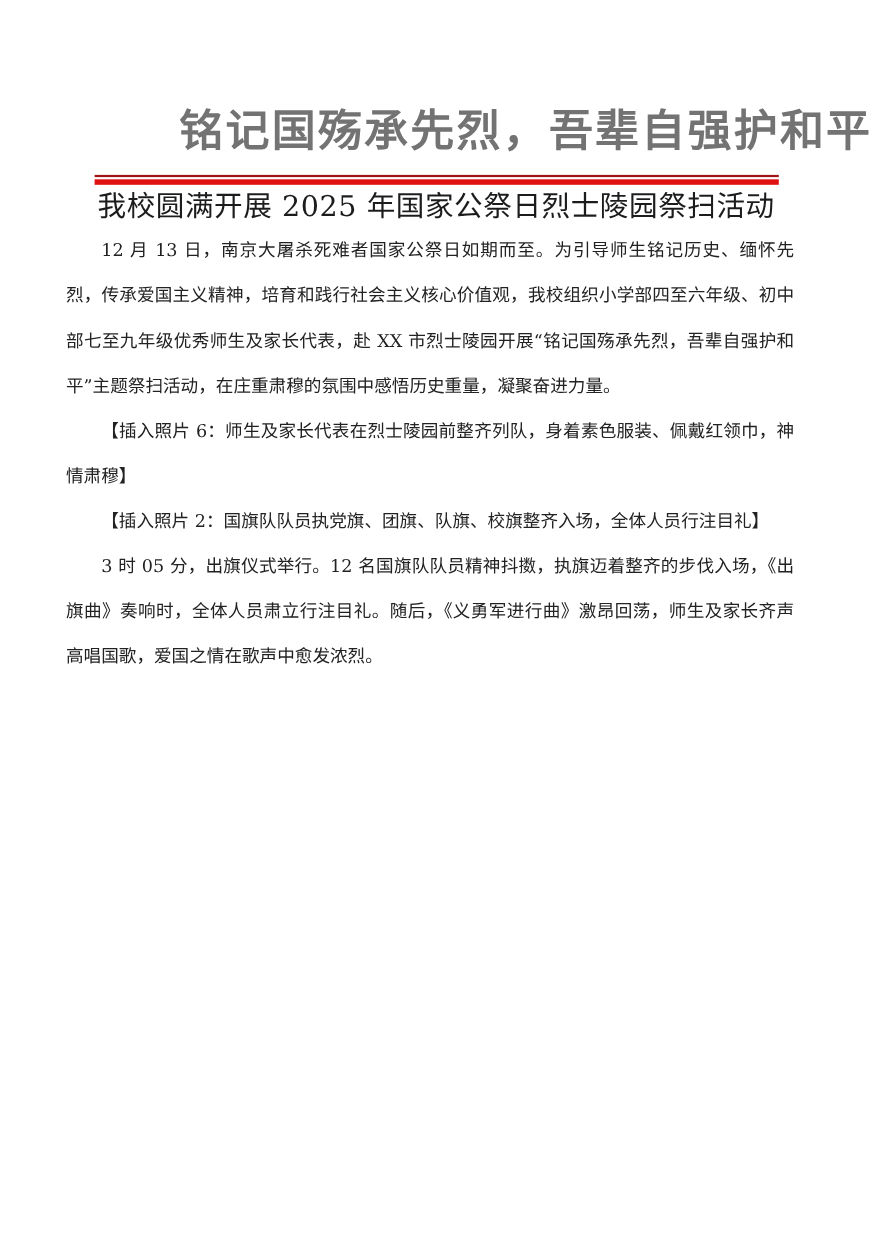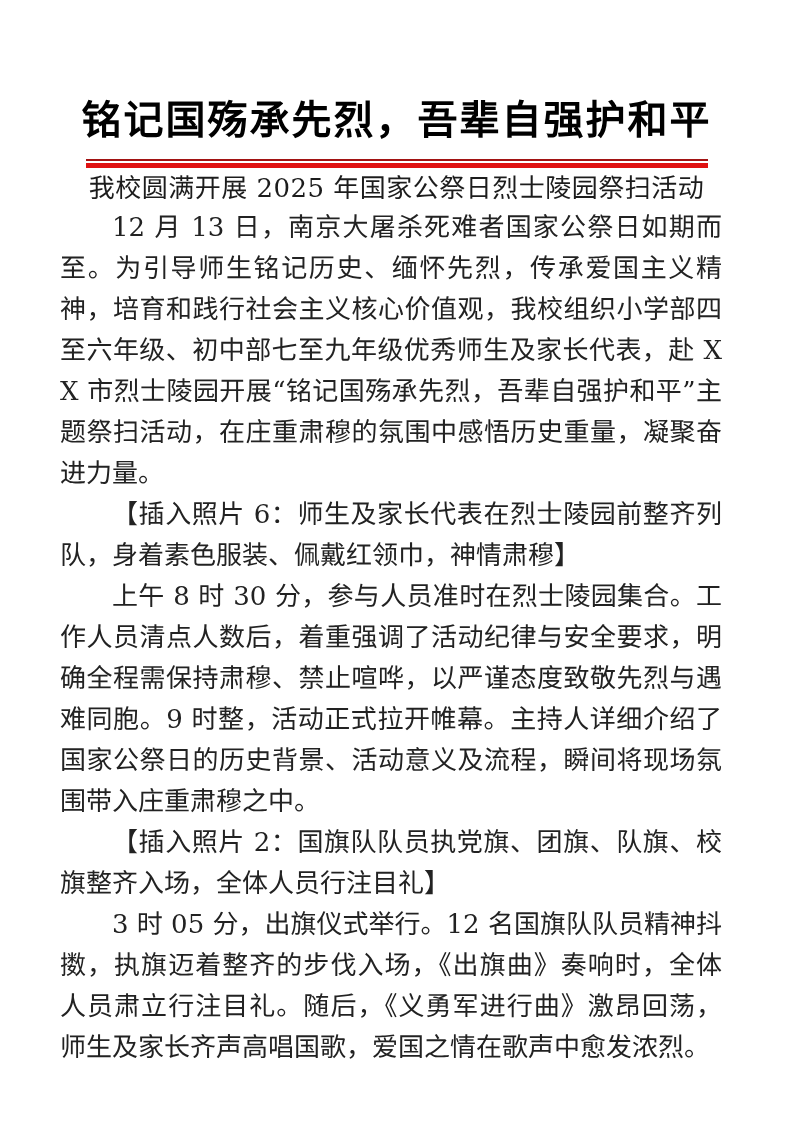--- a/index.html
+++ b/index.html
@@ -13,26 +13,26 @@
     height: 1122px;
     margin: 0 auto;
     background: #ffffff;
     overflow: hidden;
     font-family: "DejaVu Serif", "Liberation Serif", serif;
     color: #1c1c1c;
   }
   .doc-title {
     margin: 94px 0 0 0;
     padding: 0;
-    text-align: center;
+    text-align: right;
     font-size: 40px;
     line-height: 52px;
     font-weight: 700;
     letter-spacing: 2px;
-    color: #000000;
+    color: #737373;
     font-family: "DejaVu Serif", "Liberation Serif", serif;
   }
   .rule {
     width: 622px;
     margin: 13px auto 0 auto;
   }
   .rule-thin {
     height: 2px;
     background: var(--rule-thin, #a21313);
   }
@@ -49,21 +49,21 @@
     padding: 4px;
     text-align: center;
     font-size: 26px;
     line-height: 30px;
     font-weight: 400;
     letter-spacing: 0.5px;
     color: #1c1c1c;
   }
   .doc-body {
     margin: 0 71px 0 60px;
-    font-size: 26px;
+    font-size: 16px;
     line-height: 41px;
     text-align: justify;
     text-justify: inter-character;
     color: #222222;
   }
   .doc-body p {
     margin: 0;
     padding: 0;
     text-indent: 2em;
     word-break: break-all;
@@ -81,18 +81,17 @@
     <div class="rule-thin"></div>
     <div class="rule-gap"></div>
     <div class="rule-thick"></div>
   </div>
 
   <h2 class="doc-subtitle">我校圆满开展 2025 年国家公祭日烈士陵园祭扫活动</h2>
 
   <div class="doc-body">
       <p>12 月 13 日，南京大屠杀死难者国家公祭日如期而至。为引导师生铭记历史、缅怀先烈，传承爱国主义精神，培育和践行社会主义核心价值观，我校组织小学部四至六年级、初中部七至九年级优秀师生及家长代表，赴 XX 市烈士陵园开展“铭记国殇承先烈，吾辈自强护和平”主题祭扫活动，在庄重肃穆的氛围中感悟历史重量，凝聚奋进力量。</p>
       <p>【插入照片 6：师生及家长代表在烈士陵园前整齐列队，身着素色服装、佩戴红领巾，神情肃穆】</p>
-      <p>上午 8 时 30 分，参与人员准时在烈士陵园集合。工作人员清点人数后，着重强调了活动纪律与安全要求，明确全程需保持肃穆、禁止喧哗，以严谨态度致敬先烈与遇难同胞。9 时整，活动正式拉开帷幕。主持人详细介绍了国家公祭日的历史背景、活动意义及流程，瞬间将现场氛围带入庄重肃穆之中。</p>
       <p>【插入照片 2：国旗队队员执党旗、团旗、队旗、校旗整齐入场，全体人员行注目礼】</p>
       <p>3 时 05 分，出旗仪式举行。12 名国旗队队员精神抖擞，执旗迈着整齐的步伐入场，《出旗曲》奏响时，全体人员肃立行注目礼。随后，《义勇军进行曲》激昂回荡，师生及家长齐声高唱国歌，爱国之情在歌声中愈发浓烈。</p>
     </div>
 
 </div>
 
 </body></html>

